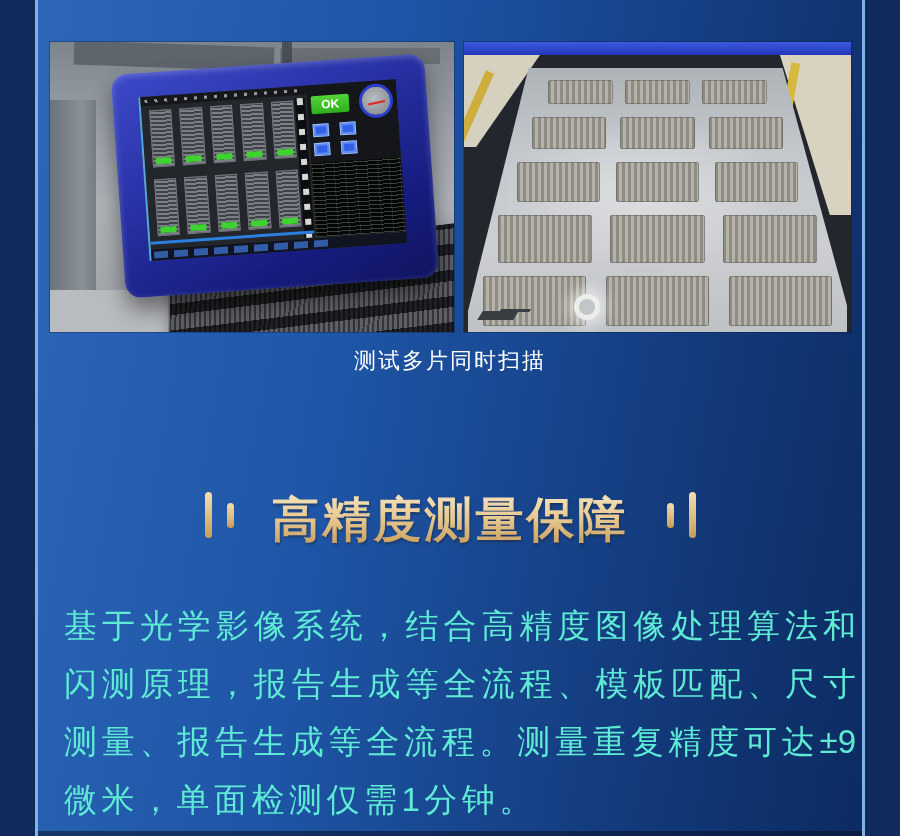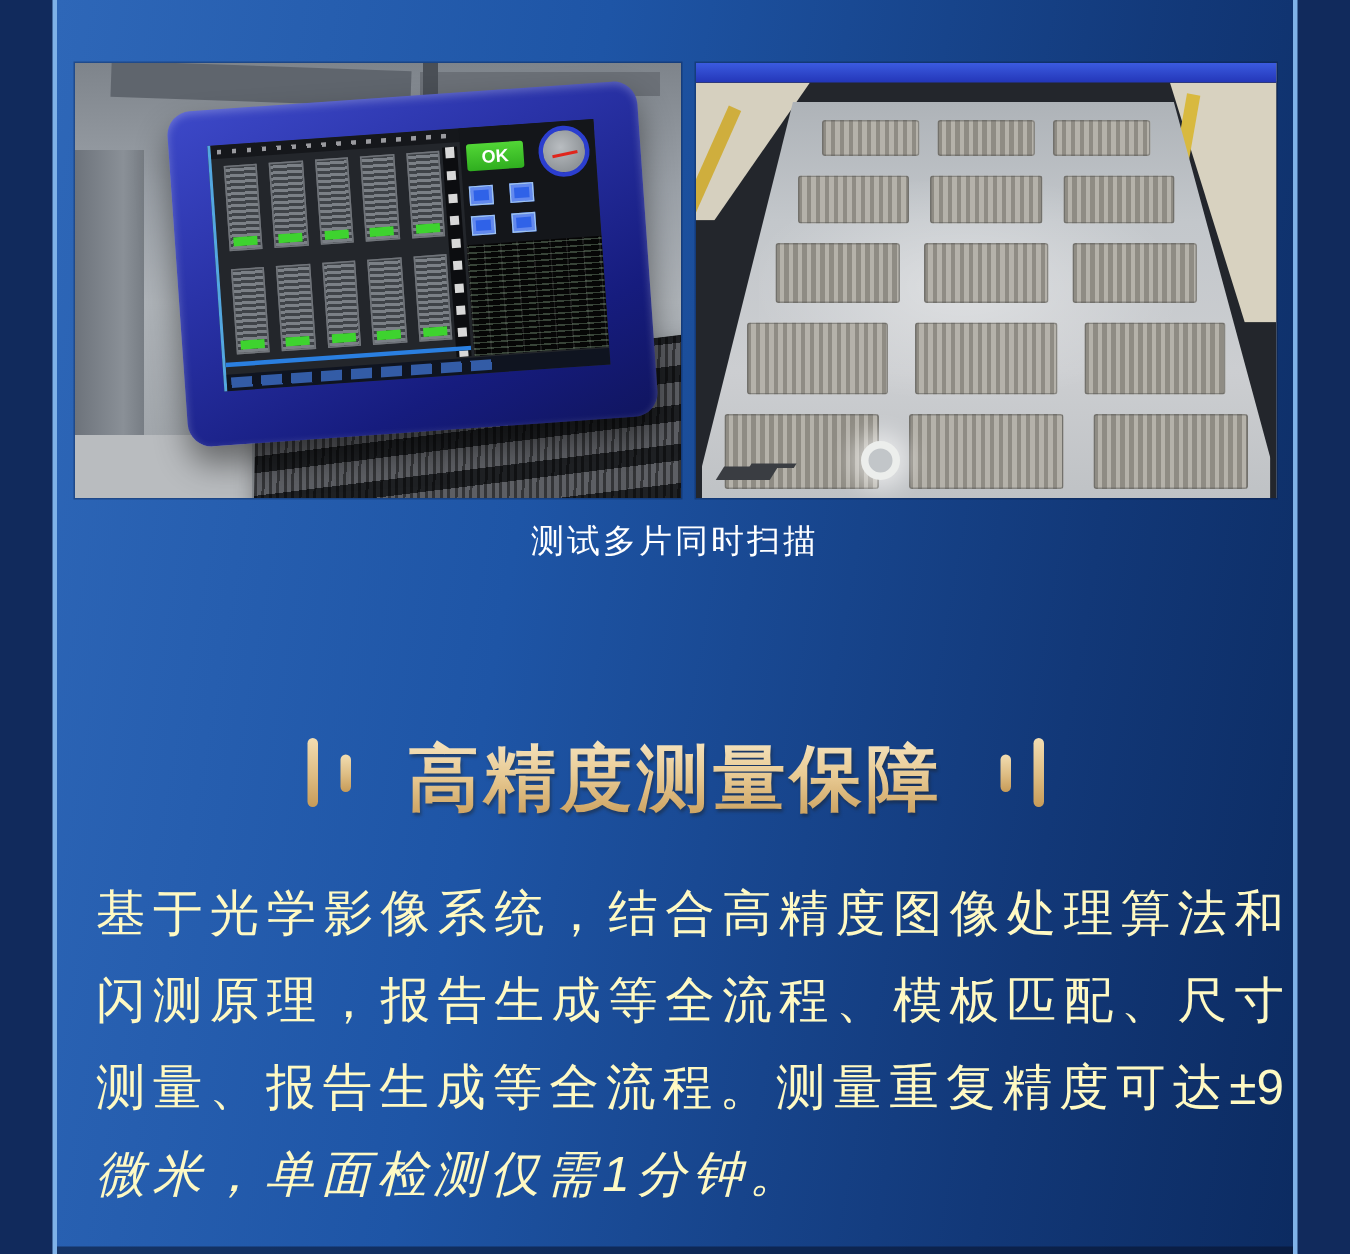--- a/index.html
+++ b/index.html
@@ -158,27 +158,27 @@
   .section-title {
     font-size:48px; font-weight:700; letter-spacing:3px; line-height:56px;
     background:linear-gradient(180deg,#F5E4C0 0%,#E7C astronomical 0%,#E8CA93 45%,#C79B58 100%);
     background:linear-gradient(180deg,#F5E4C0 0%,#E8CA93 45%,#C79B58 100%);
     -webkit-background-clip:text; background-clip:text; color:transparent;
     filter:drop-shadow(1px 2px 1px rgba(30,22,8,.35));
     white-space:nowrap;
   }
 
   
-  .body-text { position:absolute; left:64px; top:580px; width:792px; color:#fef9c3; }
+  .body-text { position:absolute; left:64px; top:597px; width:792px; color:#5eead4; }
   .body-line {
     font-size:33px; line-height:58px; font-weight:400;
     text-align:justify; text-align-last:justify; text-justify:inter-character;
     white-space:nowrap; overflow:visible;
   }
-  .body-line.last { text-align:left; text-align-last:left; letter-spacing:4.5px;font-style:italic; }
+  .body-line.last { text-align:left; text-align-last:left; letter-spacing:4.5px; }
 </style>
 </head>
 <body>
 
 <div class="content-col"></div>
 <div class="edge-line left"></div>
 <div class="edge-line right"></div>
 
 <div class="photo photo-left">
   <div class="beam-a"></div>

